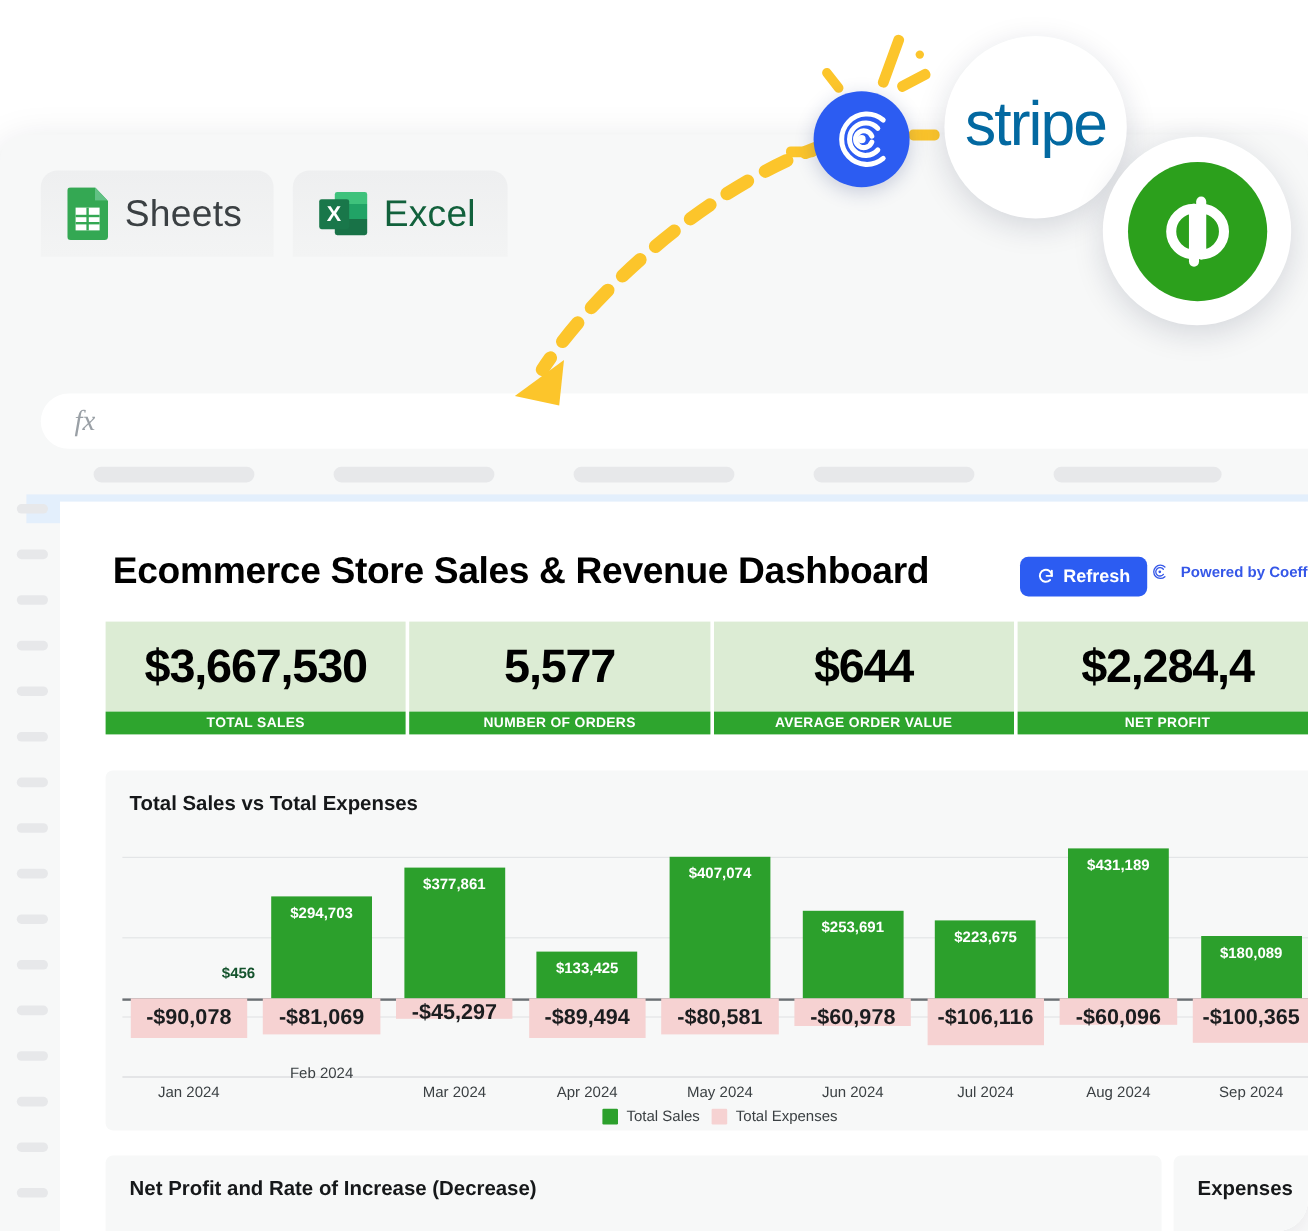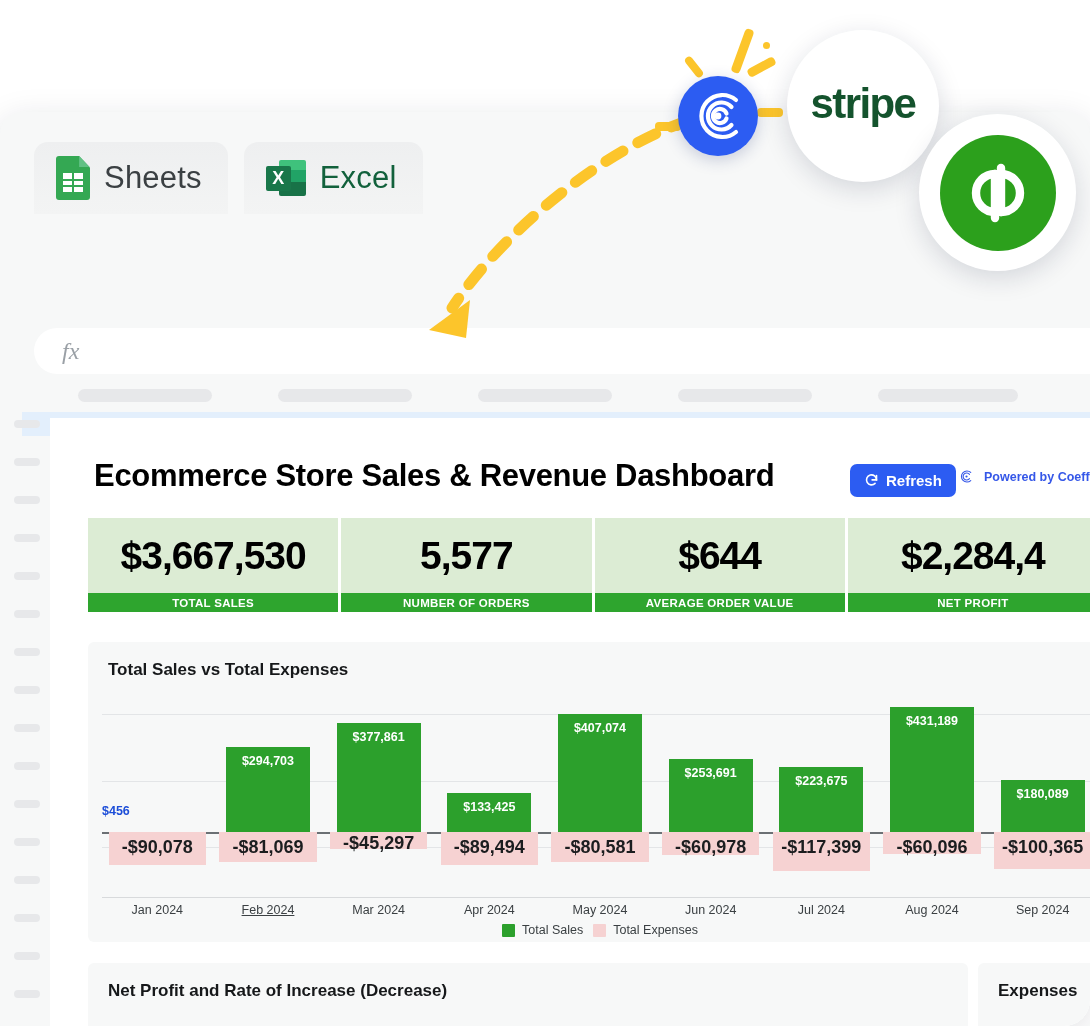--- a/index.html
+++ b/index.html
@@ -149,22 +149,22 @@
     display:flex; justify-content:center; padding-top:7px;
   }
   .bar-neg {
     position:absolute; left:6%; width:88%;
     background:#f6d2d2;
     display:flex; justify-content:center; padding-top:5px;
   }
   .bar-val { font-size:12.5px; font-weight:bold; color:#fff; white-space:nowrap; }
   .neg-val { font-size:18px; font-weight:bold; color:#1b1d1f; white-space:nowrap; }
   .tiny-val {
-    position:absolute; width:100%; text-align:left;
-    font-size:12.5px; font-weight:bold; color:#1d4ed8; white-space:nowrap;
+    position:absolute; width:100%; text-align:right;
+    font-size:12.5px; font-weight:bold; color:#14532d; white-space:nowrap;
   }
   .xlab {
     position:absolute; width:100%; text-align:center;
     font-size:12.5px; color:#3b4043; white-space:nowrap;
   }
 
   .legend {
     position:absolute; left:0; width:100%;
     display:flex; justify-content:center; align-items:center; gap:10px;
     font-size:12.5px; color:#3b4043;
@@ -184,21 +184,21 @@
   }
   .spark { position:absolute; background:#fcc52b; border-radius:4px; z-index:29; }
 
   .badge-stripe {
     position:absolute; left:787px; top:30px; width:152px; height:152px;
     border-radius:50%; background:#fff; z-index:32;
     box-shadow:0 7px 26px rgba(20,30,60,.15);
     display:flex; align-items:center; justify-content:center;
   }
   .stripe-word {
-    font-size:42px; font-weight:bold; color:#14532d;
+    font-size:52px; font-weight:normal; color:#0369a1;
     letter-spacing:-1.6px; transform:translateY(-2px);
   }
 
   .badge-qb {
     position:absolute; left:919px; top:114px; width:157px; height:157px;
     border-radius:50%; background:#fff; z-index:33;
     box-shadow:0 7px 26px rgba(20,30,60,.15);
     display:flex; align-items:center; justify-content:center;
   }
   .qb-circle {
@@ -324,21 +324,21 @@
                 </div>
                 <span class="xlab" style="top: 203px;">Jan 2024</span>
               </div>
               <div class="col" style="left: 110.667px; width: 110.667px;">
                 <div class="bar-pos" style="top: 47px; height: 85px;">
                   <span class="bar-val">$294,703</span>
                 </div>
                 <div class="bar-neg" style="top: 132px; height: 30px;">
                   <span class="neg-val">-$81,069</span>
                 </div>
-                <span class="xlab" style="top: 203px; text-decoration: underline;">Feb 2024</span>
+                <span class="xlab" style="top: 187px;">Feb 2024</span>
               </div>
               <div class="col" style="left: 221.333px; width: 110.667px;">
                 <div class="bar-pos" style="top: 23px; height: 109px;">
                   <span class="bar-val">$377,861</span>
                 </div>
                 <div class="bar-neg" style="top: 132px; height: 17px; align-items: center;">
                   <span class="neg-val">-$45,297</span>
                 </div>
                 <span class="xlab" style="top: 203px;">Mar 2024</span>
               </div>
@@ -367,21 +367,21 @@
                 <div class="bar-neg" style="top: 132px; height: 23px;">
                   <span class="neg-val">-$60,978</span>
                 </div>
                 <span class="xlab" style="top: 203px;">Jun 2024</span>
               </div>
               <div class="col" style="left: 664px; width: 110.667px;">
                 <div class="bar-pos" style="top: 67px; height: 65px;">
                   <span class="bar-val">$223,675</span>
                 </div>
                 <div class="bar-neg" style="top: 132px; height: 39px;">
-                  <span class="neg-val">-$117,399</span>
+                  <span class="neg-val">-$106,116</span>
                 </div>
                 <span class="xlab" style="top: 203px;">Jul 2024</span>
               </div>
               <div class="col" style="left: 774.667px; width: 110.667px;">
                 <div class="bar-pos" style="top: 7px; height: 125px;">
                   <span class="bar-val">$431,189</span>
                 </div>
                 <div class="bar-neg" style="top: 132px; height: 22px;">
                   <span class="neg-val">-$60,096</span>
                 </div>

